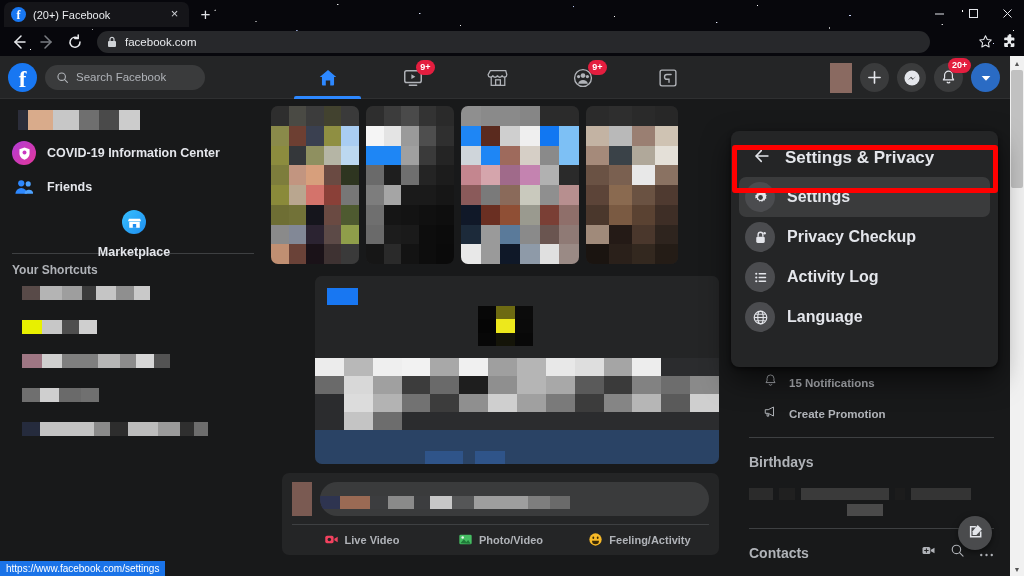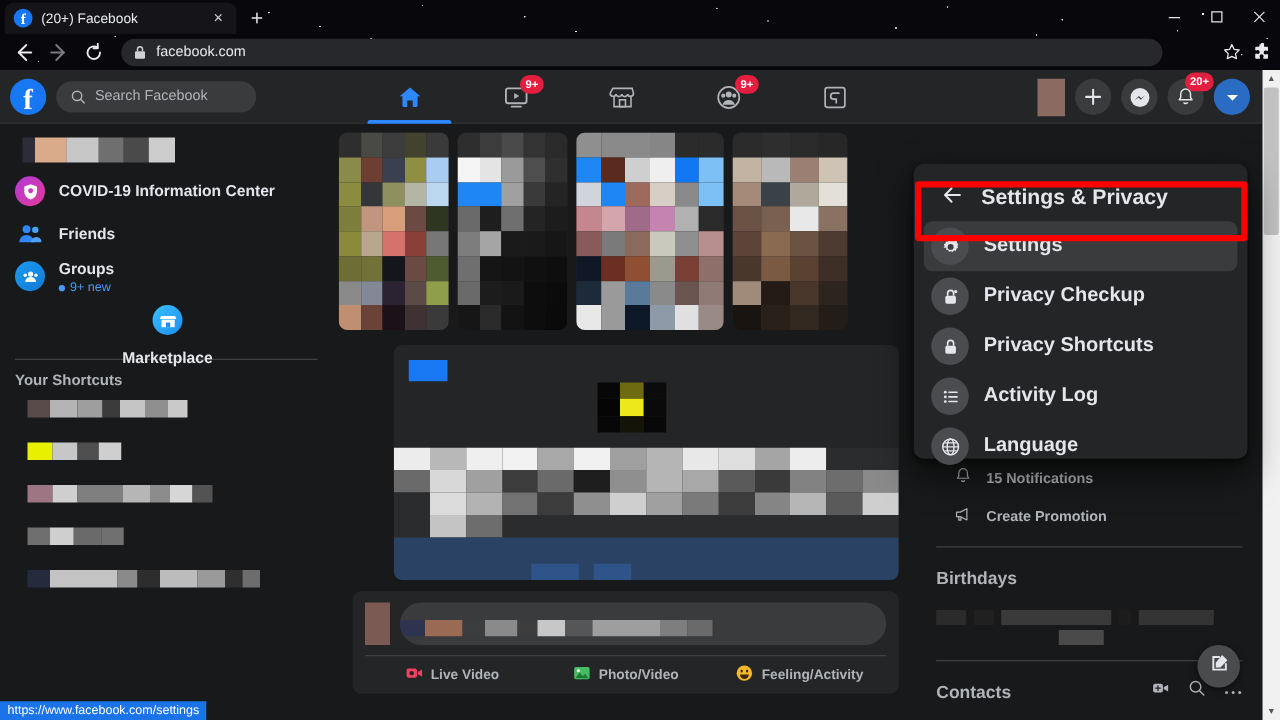--- a/index.html
+++ b/index.html
@@ -417,37 +417,20 @@
           <svg width="22" height="22" viewBox="0 0 24 24">
               <circle cx="9" cy="8" r="3.4" fill="#2d88ff"></circle>
               <path d="M2.6 19.4 a6.4 6.4 0 0 1 12.8 0Z" fill="#2d88ff"></path>
               <circle cx="16.6" cy="8.6" r="2.8" fill="#4da2ff"></circle>
               <path d="M12.6 19.4 a4.9 4.9 0 0 1 9.2-1.9 v1.9Z" fill="#4da2ff"></path>
             </svg>
         </span>
         <span class="ltext">Friends</span>
       </div>
 
-      <div class="lrow">
-        <span class="licon" style="background:linear-gradient(135deg,#1c9cf0,#0e7ad6);">
-          <svg width="15" height="15" viewBox="0 0 16 16">
-              <circle cx="8" cy="5.6" r="2.2" fill="#fff"></circle>
-              <path d="M3.4 12.4a4.6 4.6 0 0 1 9.2 0Z" fill="#fff"></path>
-              <circle cx="3.4" cy="6.6" r="1.5" fill="#fff"></circle>
-              <circle cx="12.6" cy="6.6" r="1.5" fill="#fff"></circle>
-            </svg>
-        </span>
-        <span>
-          <span class="ltext">Groups</span>
-          <span class="lsub">
-            <i class="dot"></i>
-            <span>9+ new</span>
-          </span>
-        </span>
-      </div>
 
       <div class="lrow" style="margin-top:6px;flex-direction:column;">
         <span class="licon" style="background:linear-gradient(135deg,#37c0ff,#1e8ef0);">
           <svg width="15" height="15" viewBox="0 0 16 16">
               <path d="M2 4 h12 l1 2.6 H1Z" fill="#fff"></path>
               <rect x="2.4" y="7.2" width="11.2" height="6.4" fill="#fff"></rect>
               <rect x="6.2" y="9.6" width="3.6" height="4" fill="#1e8ef0"></rect>
             </svg>
         </span>
         <span class="ltext">Marketplace</span>
@@ -911,29 +894,20 @@
       <span class="micon">
         <svg width="17" height="17" viewBox="0 0 20 20">
             <rect x="5" y="9" width="10" height="7.4" rx="1.6" fill="#e4e6eb"></rect>
             <path d="M7.2 9 V6.6 a2.8 2.8 0 0 1 5.6 0 V9" fill="none" stroke="#e4e6eb" stroke-width="1.6"></path>
             <circle cx="14.8" cy="5" r="1.5" fill="#e4e6eb"></circle>
           </svg>
       </span>
       <span class="mlabel">Privacy Checkup</span>
     </div>
 
-    <div class="mrow">
-      <span class="micon">
-        <svg width="17" height="17" viewBox="0 0 20 20">
-            <rect x="5" y="9" width="10" height="7.4" rx="1.6" fill="#e4e6eb"></rect>
-            <path d="M7.2 9 V6.6 a2.8 2.8 0 0 1 5.6 0 V9" fill="none" stroke="#e4e6eb" stroke-width="1.6"></path>
-          </svg>
-      </span>
-      <span class="mlabel">Privacy Shortcuts</span>
-    </div>
 
     <div class="mrow">
       <span class="micon">
         <svg width="17" height="17" viewBox="0 0 20 20">
             <circle cx="5" cy="5.6" r="1.3" fill="#e4e6eb"></circle>
             <circle cx="5" cy="10" r="1.3" fill="#e4e6eb"></circle>
             <circle cx="5" cy="14.4" r="1.3" fill="#e4e6eb"></circle>
             <line x1="8.4" y1="5.6" x2="16" y2="5.6" stroke="#e4e6eb" stroke-width="1.5" stroke-linecap="round"></line>
             <line x1="8.4" y1="10" x2="16" y2="10" stroke="#e4e6eb" stroke-width="1.5" stroke-linecap="round"></line>
             <line x1="8.4" y1="14.4" x2="16" y2="14.4" stroke="#e4e6eb" stroke-width="1.5" stroke-linecap="round"></line>

